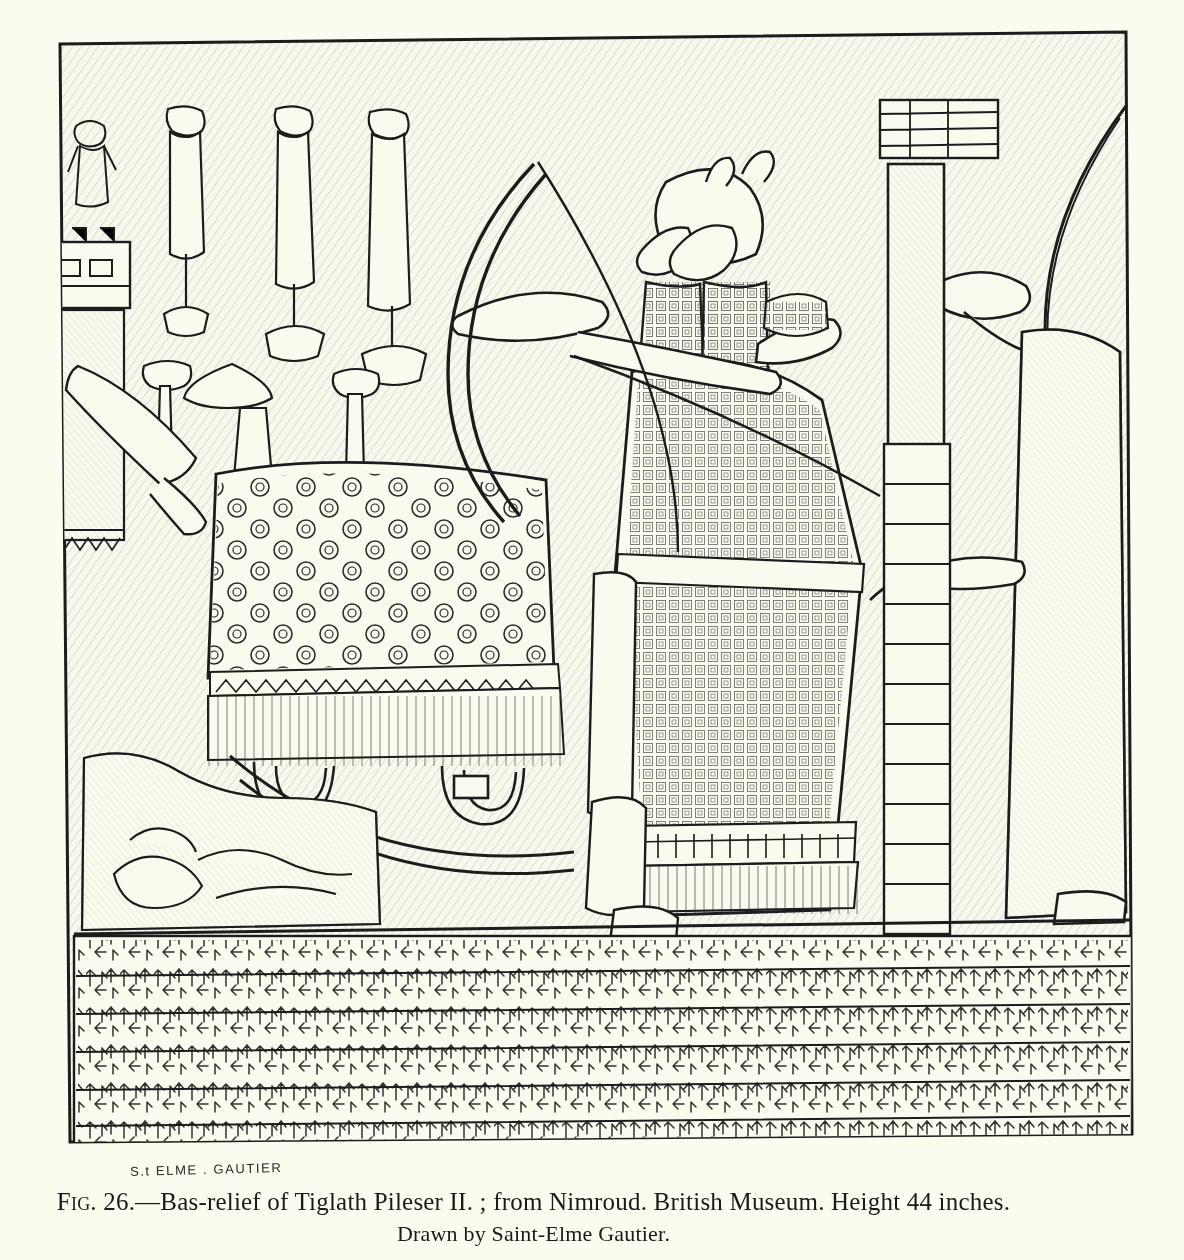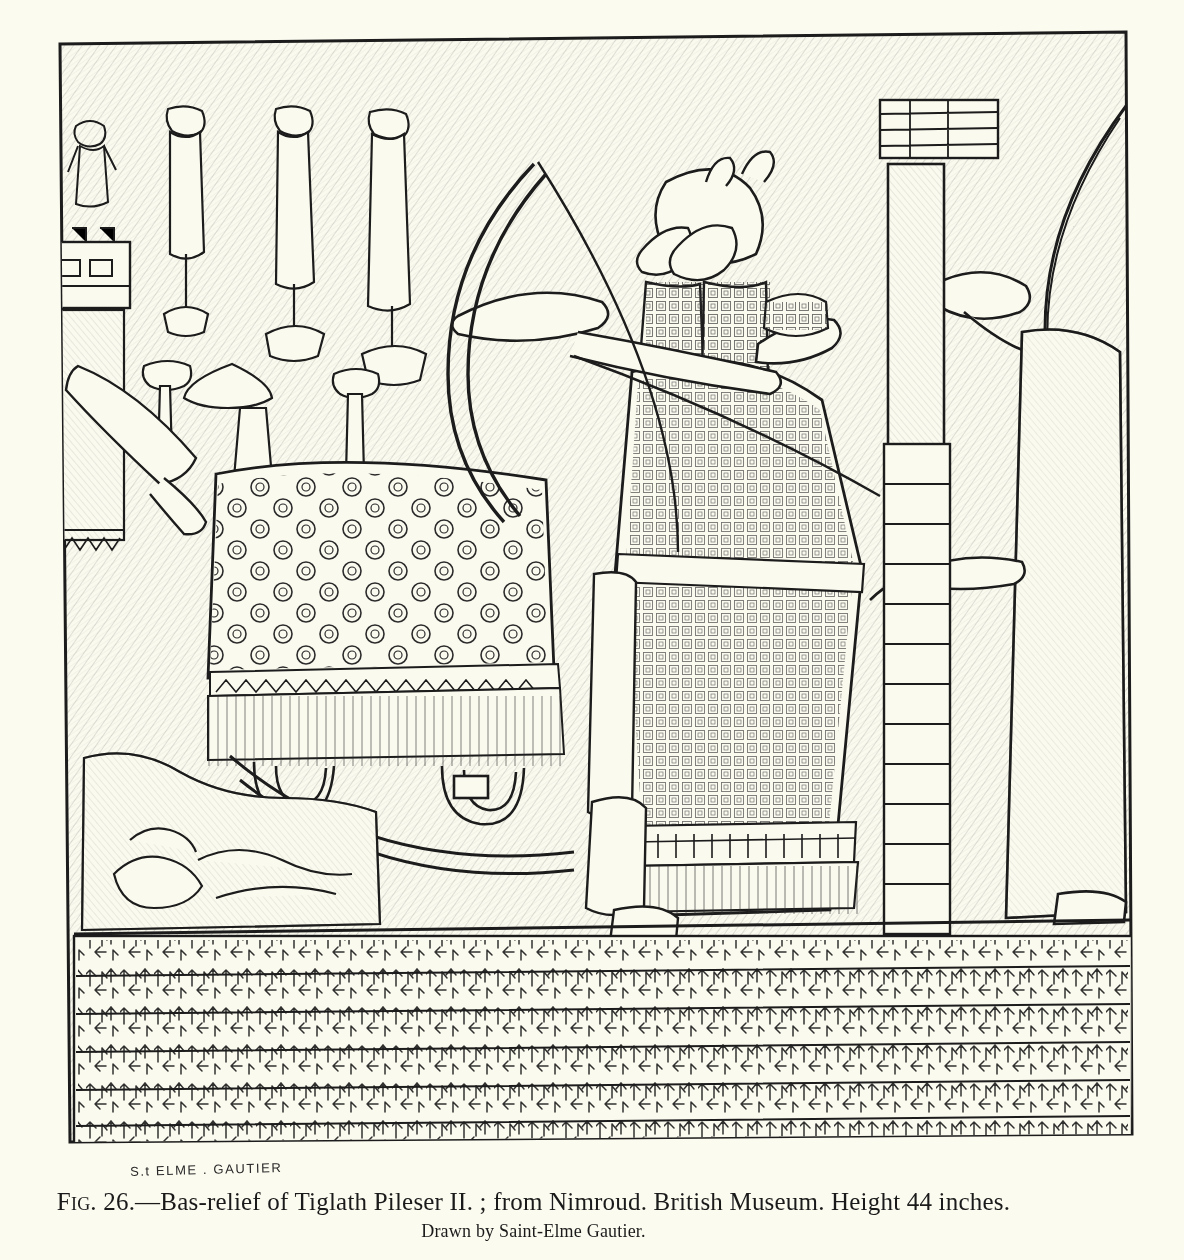--- a/index.html
+++ b/index.html
@@ -40,21 +40,21 @@
     width: 1067px;
     text-align: center;
     line-height: 1.34;
   }
   .caption .line1 {
     font-size: 25px;
     letter-spacing: 0.2px;
     white-space: nowrap;
   }
   .caption .line2 {
-    font-size: 18px;
+    font-size: 22px;
     letter-spacing: 0.2px;
   }
   .fig-label {
     font-variant: small-caps;
     font-size: 25px;
   }
   .artist-signature {
     position: absolute;
     left: 112px;
     top: 1148px;

